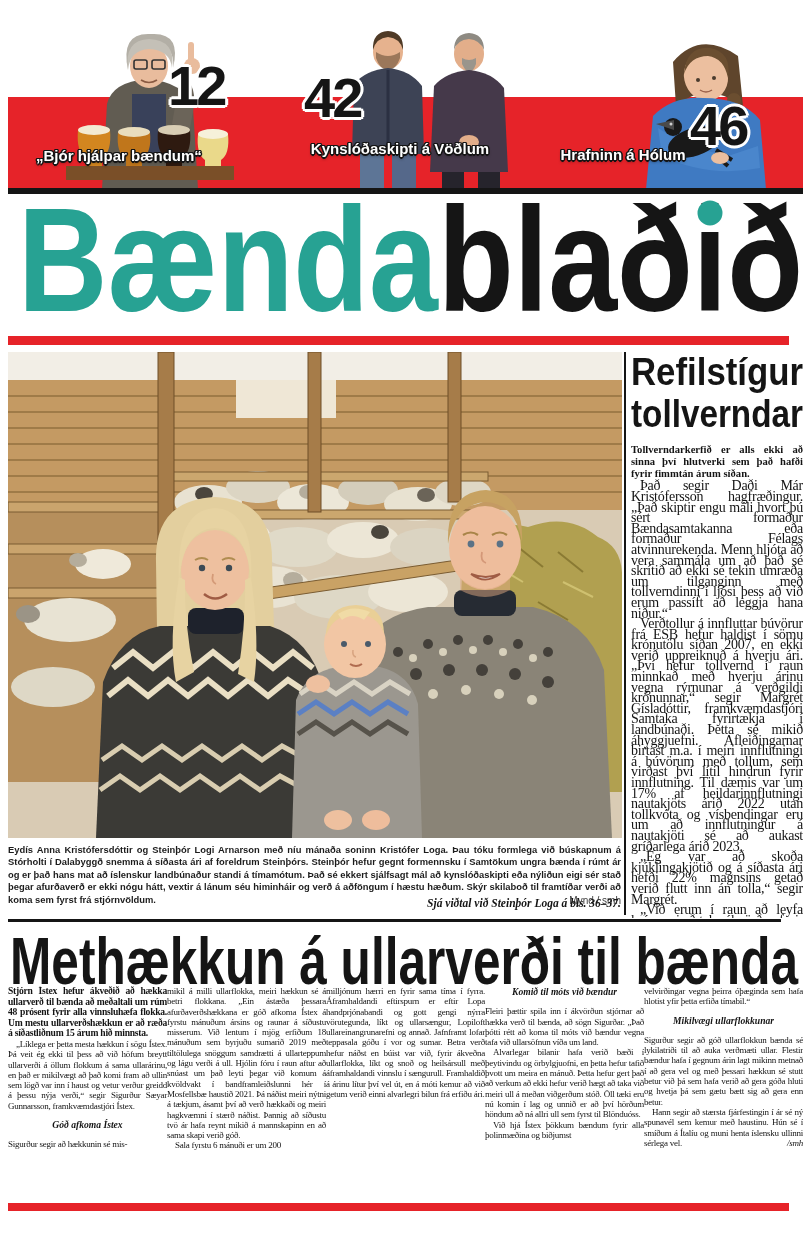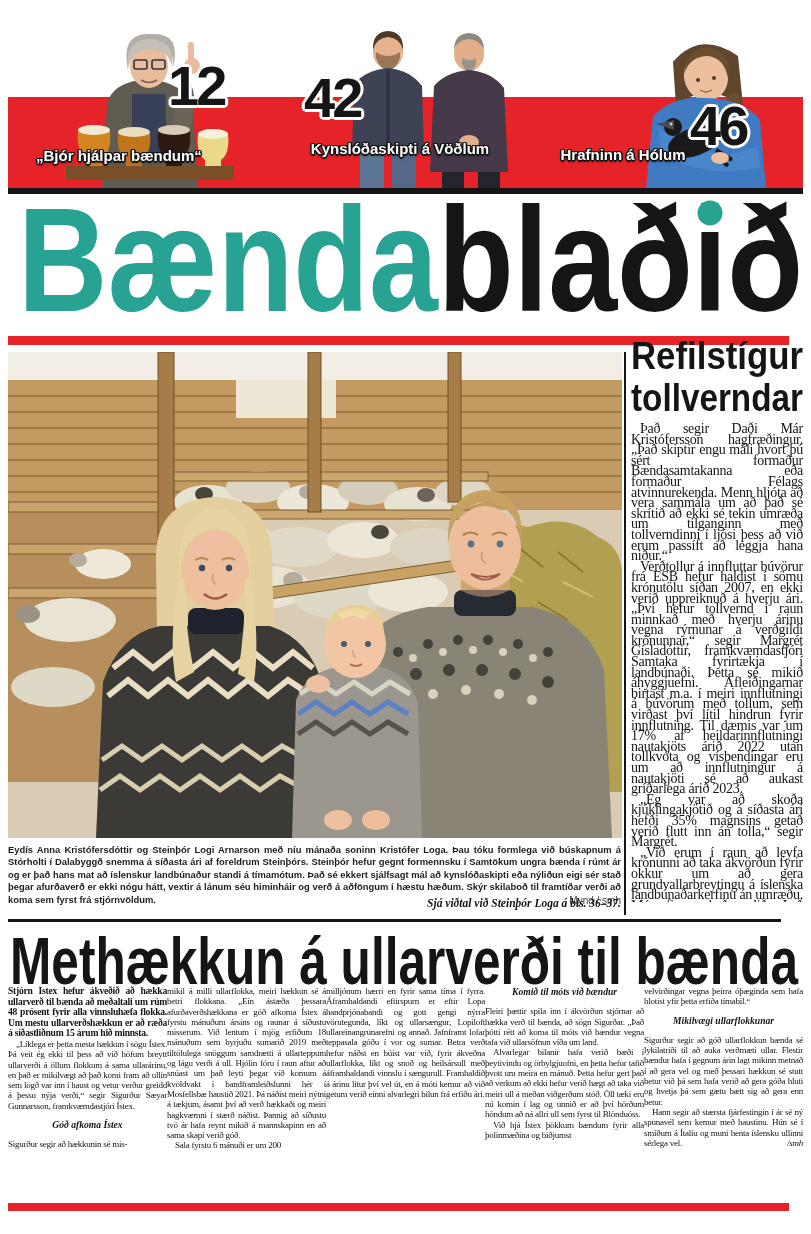--- a/index.html
+++ b/index.html
@@ -12,21 +12,21 @@
   .teaser-num{font-weight:bold;font-size:56px;letter-spacing:-3px;color:#151515;line-height:1;
     text-shadow:3px 0 0 #fff,-3px 0 0 #fff,0 3px 0 #fff,0 -3px 0 #fff,2px 2px 0 #fff,-2px -2px 0 #fff,2px -2px 0 #fff,-2px 2px 0 #fff;}
   .teaser-cap{font-weight:bold;font-size:15px;color:#fff;line-height:1.05;
     text-shadow:1.5px 0 0 #151515,-1.5px 0 0 #151515,0 1.5px 0 #151515,0 -1.5px 0 #151515,1px 1px 0 #151515,-1px -1px 0 #151515,1px -1px 0 #151515,-1px 1px 0 #151515,0 2px 3px rgba(0,0,0,.55);}
   
   .dateline{left:0;top:316px;width:811px;text-align:center;font-weight:bold;font-size:11.5px;color:#111;}
   .dateline .dot{color:#27A293;padding:0 4px;font-size:10px;vertical-align:1px;}
   .red-rule{left:8px;top:336px;width:781px;height:9px;background:#E62329;}
   
   .v-rule{left:624px;top:352px;width:2px;height:563px;background:#151515;}
-  .right-col{left:631px;top:336px;width:172px;height:566px;overflow:hidden;}
+  .right-col{left:631px;top:352px;width:172px;height:566px;overflow:hidden;}
   .right-col .lead{font-family:"Liberation Serif",serif;font-weight:bold;font-size:10.6px;line-height:11.8px;text-align:justify;margin:4px 0 2px 0;}
   .right-col p.body{font-family:"Liberation Serif",serif;font-size:14px;line-height:10.6px;letter-spacing:-0.25px;text-align:justify;margin:0;}
   .right-col p.ind{text-indent:9px;}
   .credit{font-style:italic;float:right;}
   .more-link{font-family:"Liberation Serif",serif;font-weight:bold;font-style:italic;font-size:10.5px;text-align:right;margin-top:12px;}
   
   .photo-cap{left:8px;top:844px;width:613px;font-weight:bold;font-size:9.4px;line-height:12.4px;text-align:justify;color:#1c1c1c;}
   .photo-credit{font-weight:normal;font-size:10px;color:#3a3a3a;float:right;margin-top:1px;}
   .see-link{left:8px;top:897px;width:613px;text-align:right;font-family:"Liberation Serif",serif;font-weight:bold;font-style:italic;font-size:11.5px;}
   .h-rule{left:8px;top:919px;width:773px;height:3px;background:#151515;}
@@ -286,23 +286,24 @@
     </g>
   </svg>
 
   <div class="abs v-rule"></div>
 
   <div class="abs right-col">
     <svg width="174" height="84" viewBox="0 0 174 84">
       <text x="0" y="33" font-family="Liberation Sans, sans-serif" font-weight="bold" font-size="38" fill="#151515" textLength="172" lengthAdjust="spacingAndGlyphs">Refilstígur</text>
       <text x="0" y="75" font-family="Liberation Sans, sans-serif" font-weight="bold" font-size="38" fill="#151515" textLength="172" lengthAdjust="spacingAndGlyphs">tollverndar</text>
     </svg>
+    <p class="lead">Tollverndarkerfið er alls ekki að sinna því hlutverki sem það hafði fyrir fimmtán árum síðan.</p>
     <p class="body ind">Það segir Daði Már Kristófersson hagfræðingur. „Það skiptir engu máli hvort þú sért formaður Bændasamtakanna eða formaður Félags atvinnurekenda. Menn hljóta að vera sammála um að það sé skrítið að ekki sé tekin umræða um tilganginn með tollverndinni í ljósi þess að við erum passíft að leggja hana niður.“</p>
     <p class="body ind">Verðtollur á innfluttar búvörur frá ESB hefur haldist í sömu krónutölu síðan 2007, en ekki verið uppreiknuð á hverju ári. „Því hefur tollvernd í raun minnkað með hverju árinu vegna rýrnunar á verðgildi krónunnar,“ segir Margrét Gísladóttir, framkvæmdastjóri Samtaka fyrirtækja í landbúnaði. Þetta sé mikið áhyggjuefni. Afleiðingarnar birtast m.a. í meiri innflutningi á búvörum með tollum, sem virðast því lítil hindrun fyrir innflutning. Til dæmis var um 17% af heildarinnflutningi nautakjöts árið 2022 utan tollkvóta og vísbendingar eru um að innflutningur á nautakjöti sé að aukast gríðarlega árið 2023.</p>
-    <p class="body ind">„Ég var að skoða kjúklingakjötið og á síðasta ári hefði 35% magnsins getað verið flutt inn án tolla,“ segir Margrét.</p>
+    <p class="body ind">„Ég var að skoða kjúklingakjötið og á síðasta ári hefði 22% magnsins getað verið flutt inn án tolla,“ segir Margrét.</p>
     <p class="body ind"><span>„Við erum í raun að leyfa krónunni að taka ákvörðun fyrir okkur um að gera grundvallarbreytingu á íslenska landbúnaðarkerfinu án umræðu. Mér finnst það galið. Það skiptir engu máli hvort þú sért með eða á móti tollvernd. Að leyfa henni bara einhvern veginn að leggja sjálfa sig niður er mjög skrítið,“ segir Daði.</span> <span class="credit">/ghp</span></p>
     <div class="more-link">Sjá nánar á bls. 20–21.</div>
   </div>
 
   <div class="abs photo-cap">
     <span>Eydís Anna Kristófersdóttir og Steinþór Logi Arnarson með níu mánaða soninn Kristófer Loga. Þau tóku formlega við búskapnum á Stórholti í Dalabyggð snemma á síðasta ári af foreldrum Steinþórs. Steinþór hefur gegnt formennsku í Samtökum ungra bænda í rúmt ár og er það hans mat að íslenskur landbúnaður standi á tímamótum. Það sé ekkert sjálfsagt mál að kynslóðaskipti eða nýliðun eigi sér stað þegar afurðaverð er ekki nógu hátt, vextir á lánum séu himinháir og verð á aðföngum í hæstu hæðum. Skýr skilaboð til framtíðar verði að koma sem fyrst frá stjórnvöldum.</span>
     <span class="photo-credit">Mynd / smh</span>
   </div>
   <div class="abs see-link">Sjá viðtal við Steinþór Loga á bls. 36–37.</div>
 

